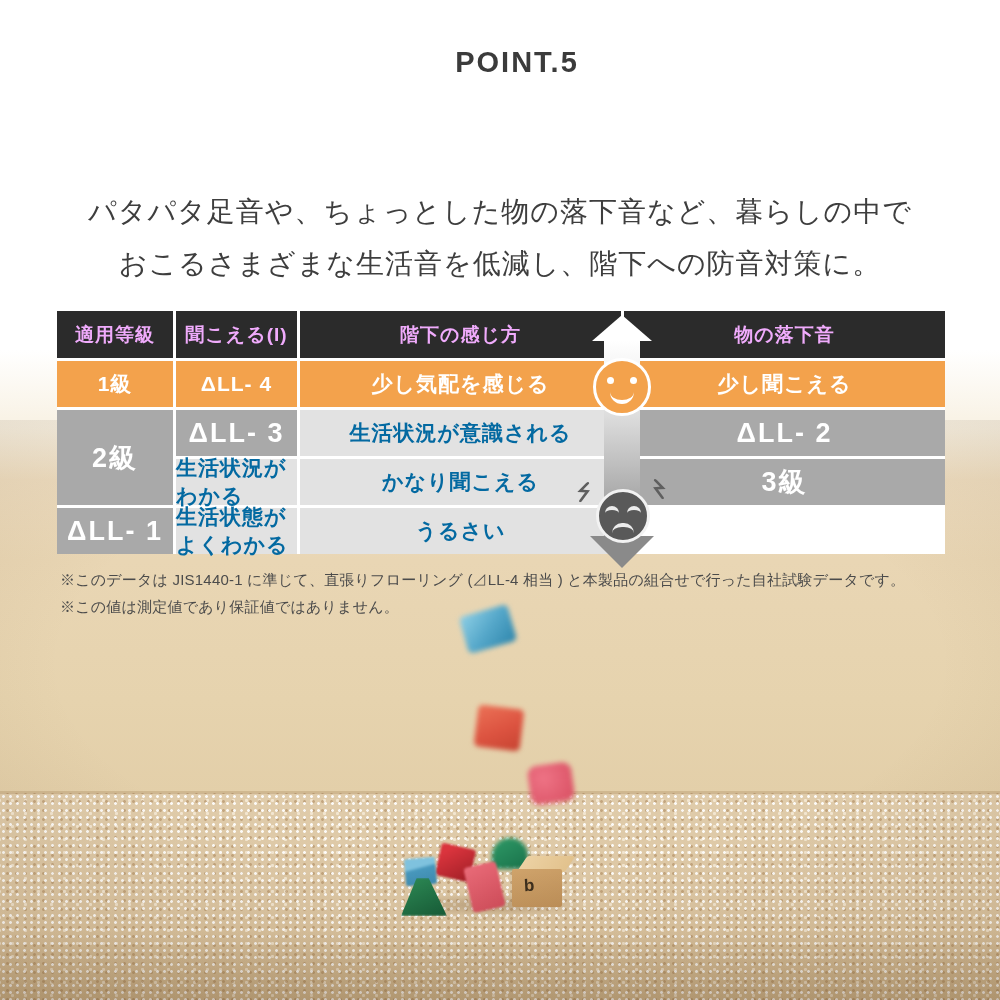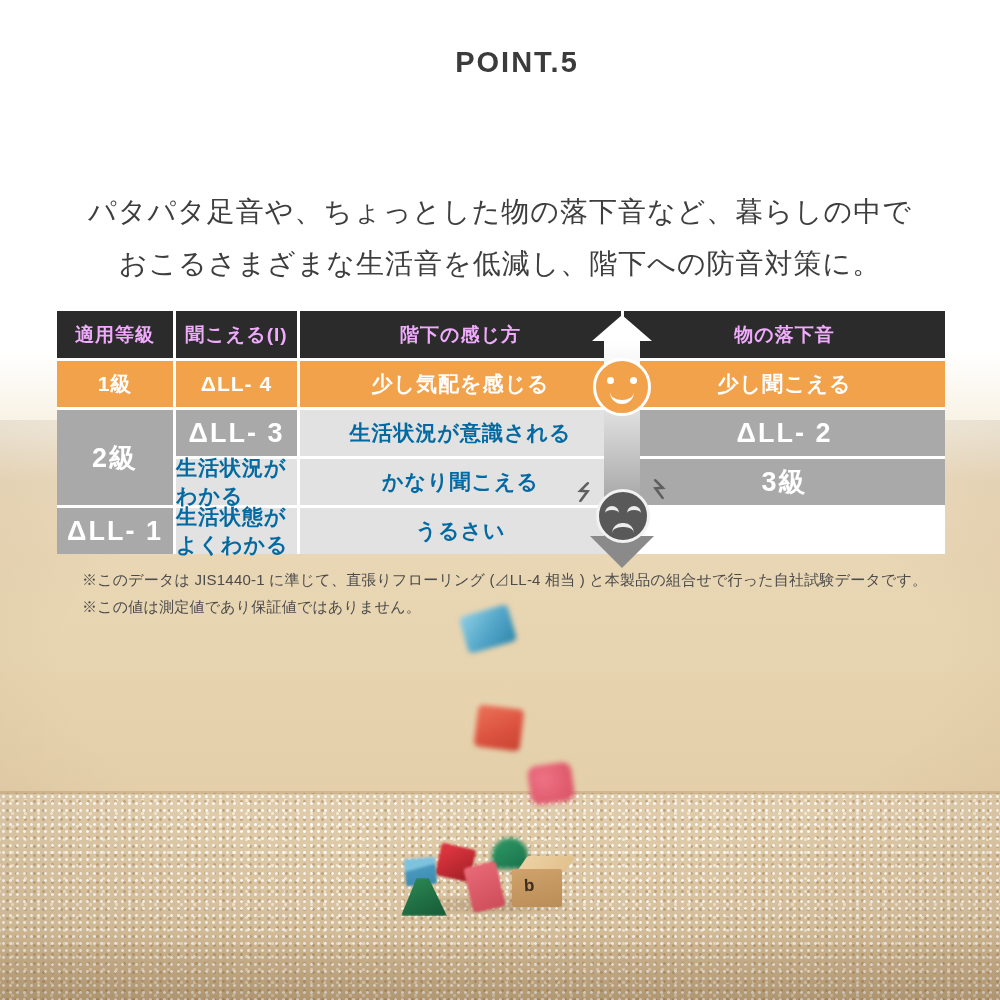--- a/index.html
+++ b/index.html
@@ -43,21 +43,21 @@
     background:#595959; border:3px solid #f2f2f2; }
   .sad-eye { position:absolute; width:14px; height:9px; box-sizing:border-box;
     border-top:4px solid #ececec; border-radius:14px 14px 0 0; top:14px; }
   .sad-eye.l { left:6px; } .sad-eye.r { right:6px; }
   .frown { position:absolute; left:13px; bottom:7px; width:22px; height:10px; box-sizing:border-box;
     border-top:4px solid #ececec; border-radius:22px 22px 0 0; }
   .stress.l { left:577px; top:483px; transform:rotate(-12deg); }
   .stress.r { left:651px; top:480px; transform:scaleX(-1) rotate(-12deg); }
   
   .footnotes { position:absolute; left:60px; top:566px; z-index:10;
-    font-size:15px; line-height:27px; color:#4b4b4b; letter-spacing:0.2px;margin-left:22px; }
+    font-size:15px; line-height:27px; color:#4b4b4b; letter-spacing:0.2px; }
   
   .carpet { position:absolute; left:0; top:793px; width:1000px; height:207px; z-index:1;
     background-image:
       radial-gradient(rgba(255,255,255,0.9) 1px, rgba(255,255,255,0) 1.8px),
       radial-gradient(rgba(166,128,84,0.5) 1px, rgba(166,128,84,0) 1.8px),
       radial-gradient(rgba(255,248,235,0.6) 1.2px, rgba(255,248,235,0) 2px),
       linear-gradient(180deg,#e0ccab 0%,#dcc6a3 55%,#d4bb93 100%);
     background-size:7px 7px, 9px 9px, 13px 13px, 100% 100%;
     background-position:0 0, 3px 4px, 6px 1px, 0 0; }
   .carpet-seam { position:absolute; left:0; top:791px; width:1000px; height:3px; z-index:2;

